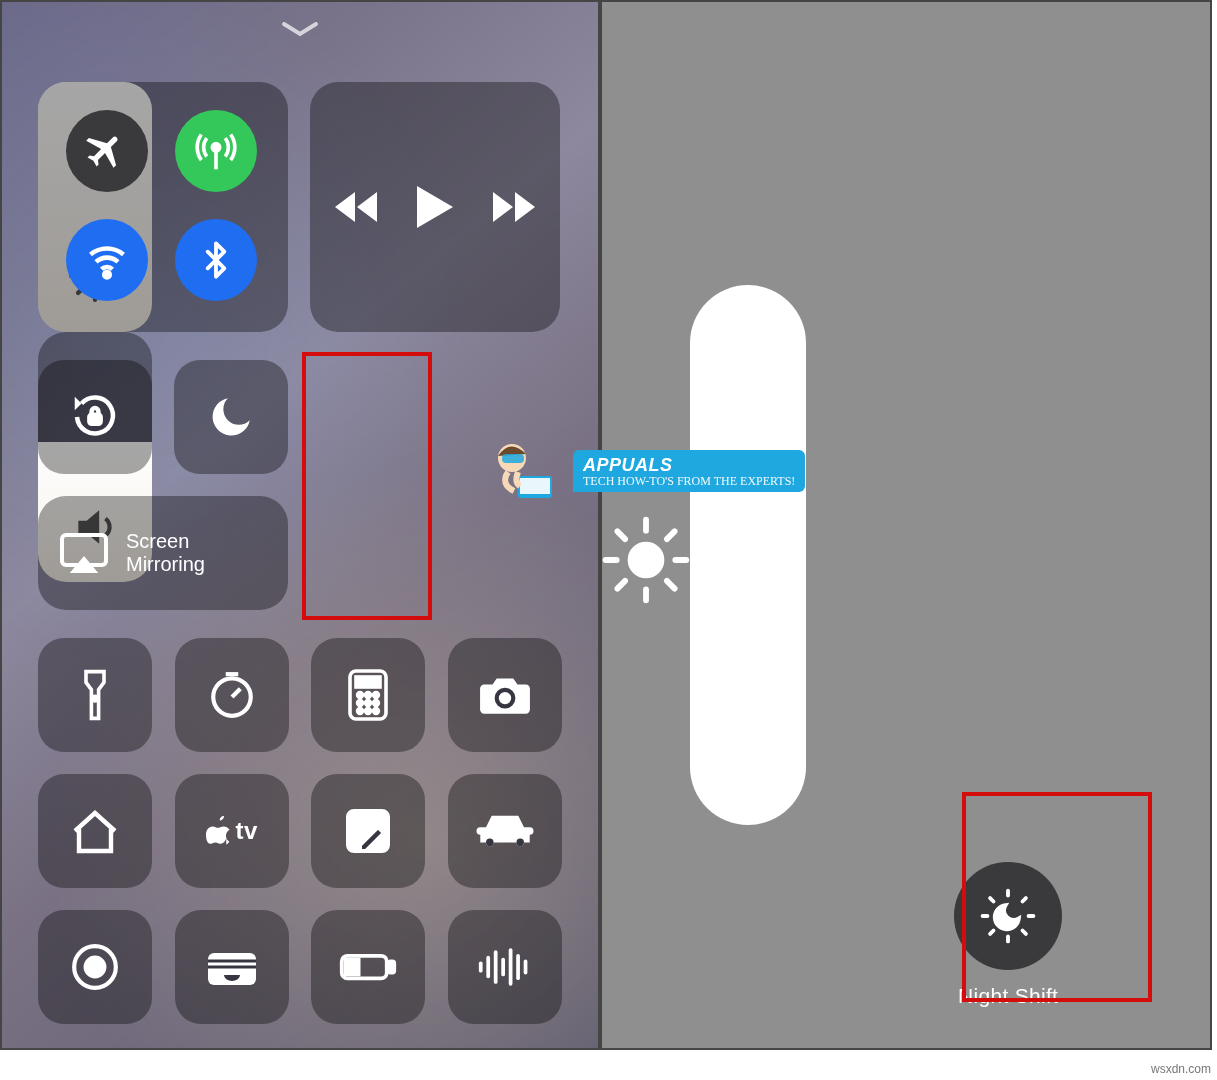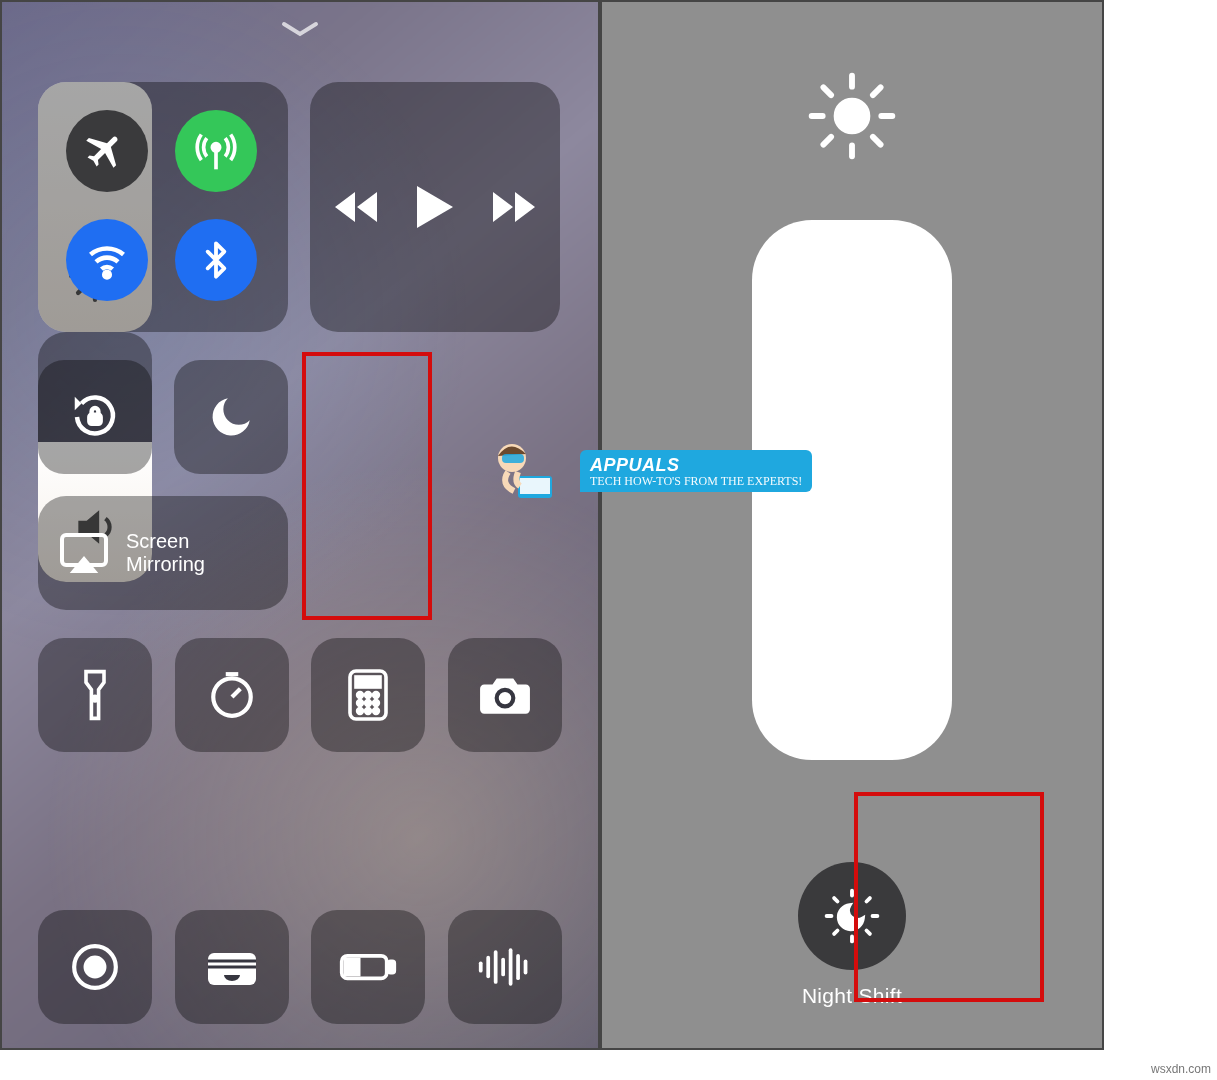--- a/index.html
+++ b/index.html
@@ -6,21 +6,21 @@
   body {
     width: 1217px;
     height: 1080px;
     font-family: -apple-system, "Helvetica Neue", Arial, sans-serif;
     background: #fff;
     position: relative;
     overflow: hidden;
   }
   .container {
     display: flex;
-    width: 1104px;
+    width: 1212px;
     height: 1050px;
     border: 2px solid #454545;
   }
   .panel {
     height: 100%;
     position: relative;
   }
   .left {
     width: 596px;
     background: linear-gradient(140deg,#6c6a8a 0%,#7a748a 20%,#8d889e 40%,#7a7284 60%,#5f5c70 100%);
@@ -34,21 +34,21 @@
                 radial-gradient(circle at 20% 30%, rgba(120,180,255,0.15), transparent 40%);
   }
   .divider {
     width: 4px;
     background: #454545;
   }
   .right {
     flex: 1;
     background: #8f8f8f;
     display: flex;
-    flex-direction: column;
+    flex-direction: row;
     align-items: center;
   }
 
   
   .chevron {
     position: absolute;
     top: 18px; left: 50%;
     transform: translateX(-50%);
     color: rgba(255,255,255,0.7);
   }
@@ -182,21 +182,21 @@
     top: 790px;
     right: 58px;
     width: 190px; height: 210px;
   }
 
   
   .appuals {
     position:absolute;
     top: 436px; left: 490px;
     z-index: 50;
-    display:flex;align-items:center;gap:20px;
+    display:flex;align-items:center;gap:13px;
   }
   .appuals .badge {
     background:#1fa8df;
     color:#fff;
     padding:6px 10px 4px 10px;
     border-radius:6px 6px 6px 0;
     font-size:12px;
     line-height:1.1;
   }
   .appuals .badge .t { font-weight:700;font-style:italic;font-size:18px;letter-spacing:0.5px;}
@@ -359,20 +359,47 @@
             </svg>
         </div>
         <div class="icon-tile">
           <svg width="54" height="42" viewBox="0 0 26 20" fill="#fff">
               <path d="M3 5 H7 L9 2 H17 L19 5 H23 A2 2 0 0 1 25 7 V17 A2 2 0 0 1 23 19 H3 A2 2 0 0 1 1 17 V7 A2 2 0 0 1 3 5 Z"></path>
               <circle cx="13" cy="11.5" r="4" fill="none" stroke="#363640" stroke-width="2"></circle>
             </svg>
         </div>
       </div>
 
+      <div class="row-icons row-b">
+        <div class="icon-tile">
+          <svg width="52" height="48" viewBox="0 0 26 24" fill="none" stroke="#fff" stroke-width="2.2">
+              <path d="M3 12 L13 3 L23 12"></path>
+              <path d="M5 11 V22 H21 V11"></path>
+            </svg>
+        </div>
+        <div class="icon-tile" style="gap:4px">
+          <svg width="26" height="30" viewBox="0 0 16 20" fill="#fff">
+              <path d="M12 0c0 1.5-1.2 3-2.8 3C9 1.3 10.4 0 12 0zM13.5 15c-.8 1.8-2 3.5-3.6 3.5-1.5 0-1.9-.9-3.6-.9s-2.2.9-3.6.9C1.1 18.5 0 16 0 12.5 0 8.8 2.3 7 4.4 7c1.5 0 2.6.9 3.5.9S10 7 11.8 7c1.5 0 3 .8 3.9 2.2-3.4 1.8-2.9 6.5-.2 7.8-.5 1-.9 1.6-2 2z"></path>
+            </svg>
+          <span style="color:#fff;font-size:24px;font-weight:600;letter-spacing:0.5px">tv</span>
+        </div>
+        <div class="icon-tile">
+          <svg width="48" height="48" viewBox="0 0 24 24" fill="none" stroke="#fff" stroke-width="2">
+              <rect x="2" y="2" width="20" height="20" rx="3" fill="#fff"></rect>
+              <path d="M8 19 L17 10 L20 13 L11 22 H8 Z" fill="#363640"></path>
+            </svg>
+        </div>
+        <div class="icon-tile">
+          <svg width="58" height="38" viewBox="0 0 30 20" fill="#fff">
+              <path d="M5 8 L8 2 H22 L25 8 H28 A2 2 0 0 1 28 12 V16 H25 A2 2 0 0 1 21 16 H9 A2 2 0 0 1 5 16 H2 V12 A2 2 0 0 1 2 8 Z"></path>
+              <circle cx="7" cy="16" r="2" fill="#363640"></circle>
+              <circle cx="23" cy="16" r="2" fill="#363640"></circle>
+            </svg>
+        </div>
+      </div>
 
       <div class="row-icons row-c">
         <div class="icon-tile">
           <svg width="50" height="50" viewBox="0 0 24 24" fill="none" stroke="#fff" stroke-width="2">
               <circle cx="12" cy="12" r="10"></circle>
               <circle cx="12" cy="12" r="4.5" fill="#fff"></circle>
             </svg>
         </div>
         <div class="icon-tile">
           <svg width="52" height="42" viewBox="0 0 26 20" fill="#fff">

